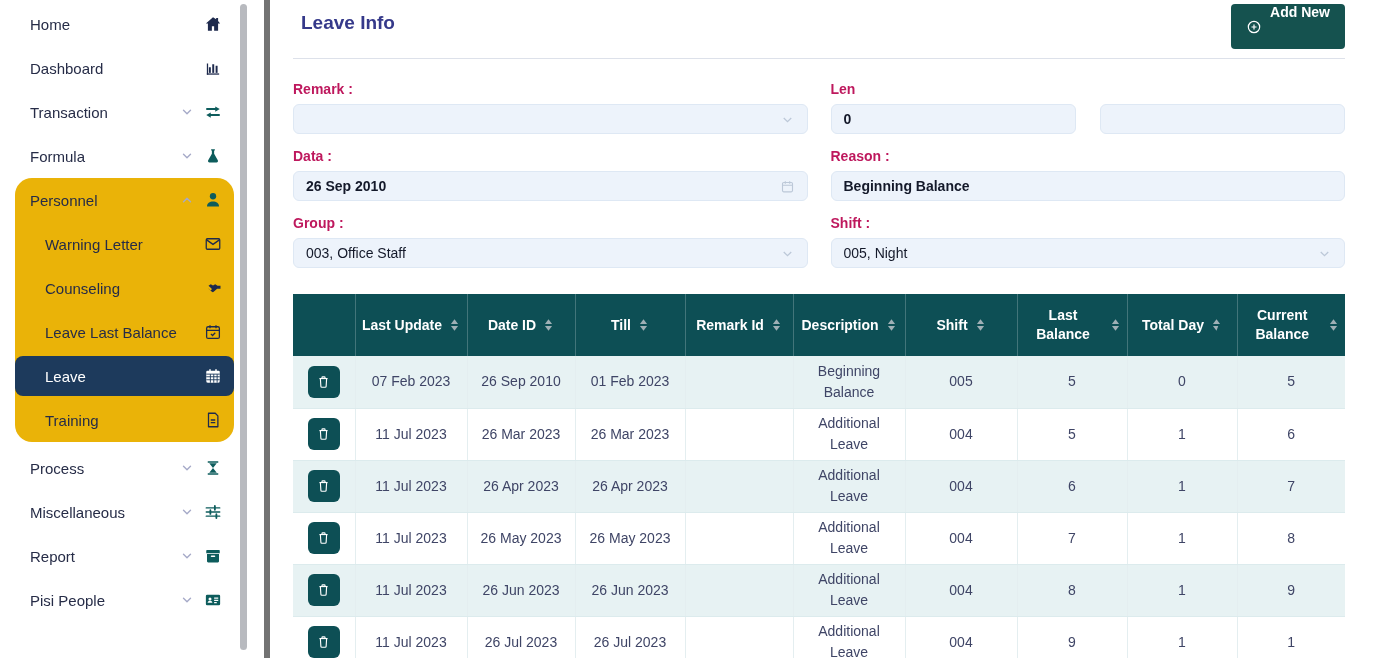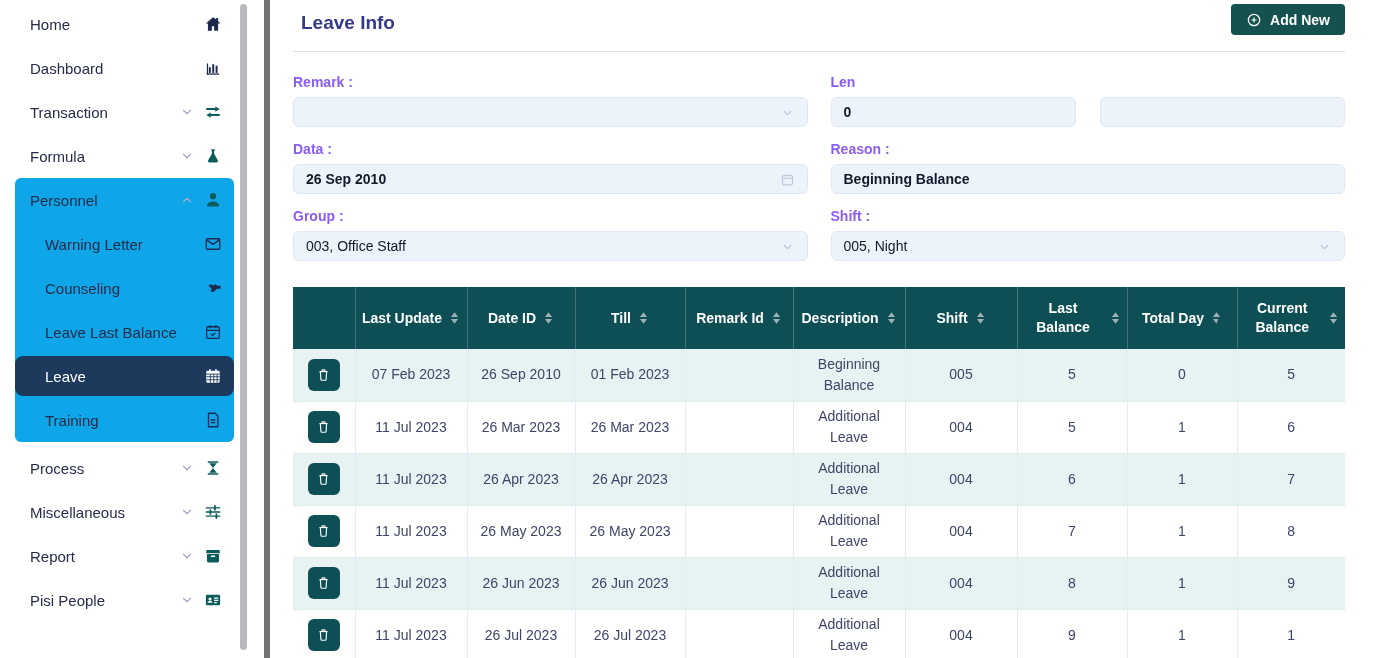--- a/index.html
+++ b/index.html
@@ -28,22 +28,22 @@
     padding:0 12px 0 15px;
     display:flex; align-items:center;
     border-radius:8px;
     font-size:15px;
     cursor:pointer;
   }
   .nav-row .label { flex:1; white-space:nowrap; overflow:hidden; }
   .nav-row .icons { display:flex; align-items:center; gap:10px; margin-left:auto; }
   .icon { display:flex; align-items:center; justify-content:center; }
   .group {
-    background:#0ea5e9;
-    border-radius:6px;
+    background:#eab308;
+    border-radius:17px;
     margin:0 30px 4px 15px;
   }
   .group .nav-row { margin:0; }
   .nav-row.child { padding-left:30px; }
   .nav-row.selected {
     background:#1d3a5c;
     color:#fff;
     height:40px;
     margin-top:2px; margin-bottom:2px;gap:37px;
   }
@@ -54,36 +54,36 @@
   }
 
   
   .main { flex:1; padding:2px 30px 0 23px; overflow:hidden; }
   .main-header { display:flex; justify-content:space-between; align-items:flex-start; }
   .page-title { margin:8px; padding-top:2px; font-size:19px; font-weight:700; color:#35398a; }
   .add-btn {
     margin-top:2px;
     background:#15524f; color:#fff;
     border:none; border-radius:4px;
-    height:31px; padding:0 15px;
+    height:45px; padding:0 15px;
     font-family:"Liberation Sans",sans-serif;
     font-size:14px; font-weight:600;
-    display:flex; align-items:center; gap:8px;
+    display:flex; gap:8px;
     cursor:pointer;
   }
   .divider { border:none; border-top:1px solid #dde1ea; margin:9px 0 0 0; }
 
   
   .form-grid {
     display:grid;
     grid-template-columns:1fr 1fr;
     column-gap:23px; row-gap:14px;
     margin-top:22px;
   }
-  .f-label { font-size:14px; font-weight:700; color:#8b5cf6; margin-bottom:7px; }
+  .f-label { font-size:14px; font-weight:700; color:#be185d; margin-bottom:7px; }
   .field {
     height:30px;
     background:#edf3fb;
     border:1px solid #dee8f4;
     border-radius:6px;
     display:flex; align-items:center;
     padding:0 12px;
     font-size:14px; color:#14192a;
     cursor:pointer;
   }

